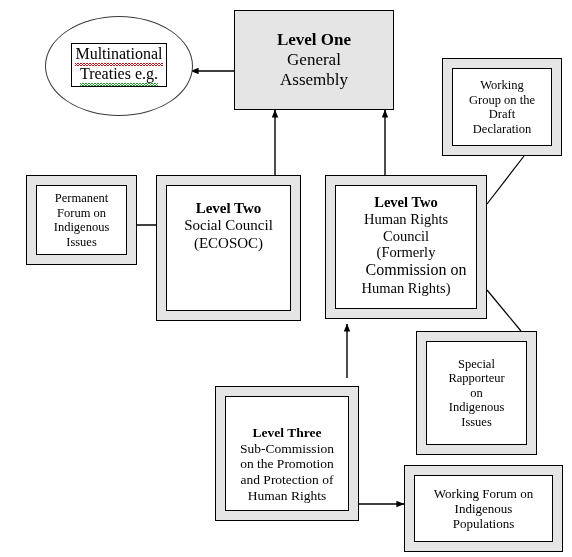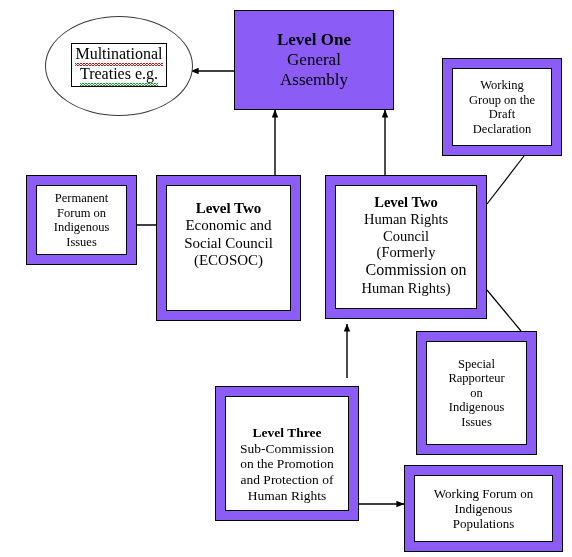--- a/index.html
+++ b/index.html
@@ -16,21 +16,21 @@
     width: 572px;
     height: 557px;
     background: #ffffff;
     overflow: hidden;
   }
 
   
   .node {
     position: absolute;
     box-sizing: border-box;
-    background: #8b5cf6;
+    background: #e5e5e5;
   }
   
   .node.double {
     border: 1.5px solid #000000;
     padding: 9px;
   }
   
   .node.double > .inner {
     box-sizing: border-box;
     width: 100%;
@@ -184,21 +184,20 @@
       <span class="line" style="font-size:12.5px;">Permanent</span>
       <span class="line" style="font-size:12.5px;">Forum on</span>
       <span class="line" style="font-size:12.5px;">Indigenous</span>
       <span class="line" style="font-size:12.5px;">Issues</span>
     </div>
   </div>
 
   <div class="node double" style="left:156px; top:175px; width:145px; height:146px;">
     <div class="inner" style="justify-content:flex-start; padding-top:14px;">
       <span class="line bold" style="font-size:15px;">Level Two</span>
-      <span class="line" style="font-size:15px;">Economic and</span>
       <span class="line" style="font-size:15px;">Social Council</span>
       <span class="line" style="font-size:15px;">(ECOSOC)</span>
     </div>
   </div>
 
   <div class="node double" style="left:325px; top:175px; width:162px; height:144px;">
     <div class="inner" style="justify-content:flex-start; padding-top:8px;">
       <span class="line bold" style="font-size:14.5px;">Level Two</span>
       <span class="line" style="font-size:14.5px;">Human Rights</span>
       <span class="line" style="font-size:14.5px;">Council</span>

